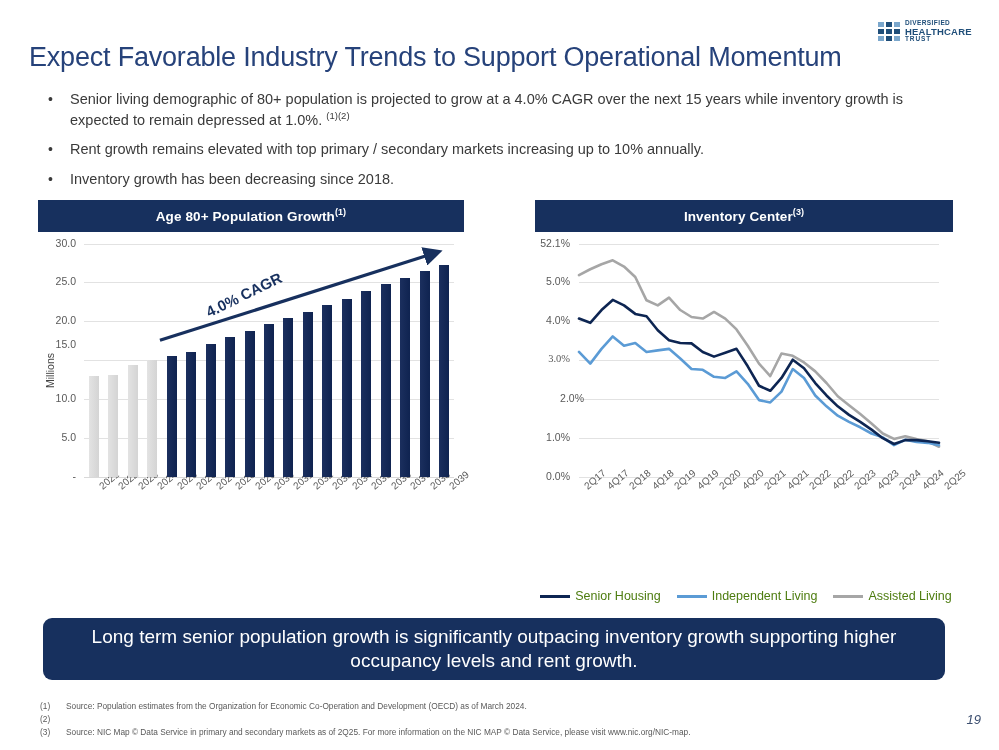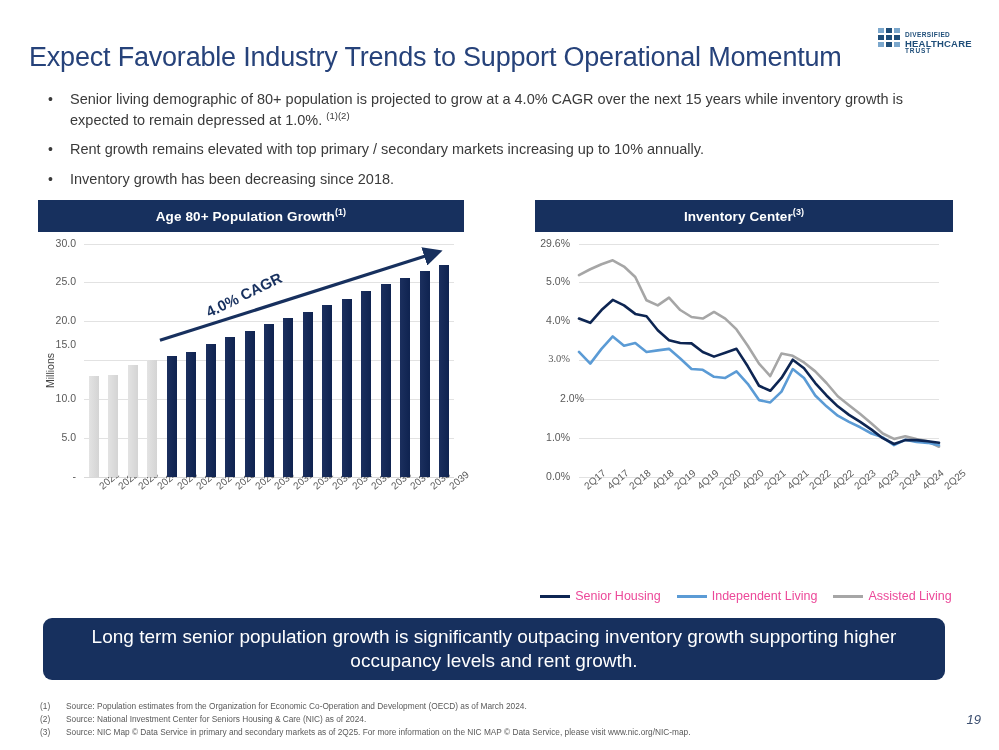--- a/index.html
+++ b/index.html
@@ -6,21 +6,21 @@
   body{
     width:999px;height:750px;background:#ffffff;
     font-family:"Liberation Sans", sans-serif;
     color:#333333;overflow:hidden;position:relative;
   }
   
   .logo{position:absolute;left:878px;top:20px;display:flex;align-items:center;gap:5px;}
   .logo-mark{display:grid;grid-template-columns:repeat(3,6px);grid-template-rows:repeat(3,5px);gap:2px;}
   .logo-mark i{display:block;width:6px;height:5px;background:#1f4e79;}
   .logo-mark i.lt{background:#7ba7cc;}
-  .logo-text{line-height:1.02;margin-top:12px;}
+  .logo-text{line-height:1.02;}
   .logo-text .l1{font-size:6.5px;font-weight:bold;color:#1f4e79;letter-spacing:.4px;}
   .logo-text .l2{font-size:9.5px;font-weight:bold;color:#1f4e79;letter-spacing:.2px;}
   .logo-text .l3{font-size:6.5px;font-weight:bold;color:#1f4e79;letter-spacing:.9px;}
 
   
   .slide-title{
     position:absolute;left:29px;top:42px;font-size:27px;color:#26427a;
     font-weight:400;letter-spacing:-.2px;white-space:nowrap;
   }
 
@@ -59,21 +59,21 @@
   .cagr-label{
     position:absolute;font-size:15px;font-weight:bold;color:#17305e;
     transform:rotate(-26deg);transform-origin:left top;white-space:nowrap;
   }
 
   
   .legend{
     position:absolute;left:540px;top:589px;width:412px;
     display:flex;justify-content:center;gap:16px;align-items:center;
   }
-  .legend-item{display:flex;align-items:center;gap:5px;font-size:12.5px;color:#ec4899;}
+  .legend-item{display:flex;align-items:center;gap:5px;font-size:12.5px;color:#4d7c0f;}
   .legend-swatch{display:block;width:30px;height:3px;}
 
   
   .banner{
     position:absolute;left:43px;top:618px;width:902px;height:62px;
     background:#17305e;border-radius:9px;color:#ffffff;
     display:flex;align-items:center;justify-content:center;text-align:center;
     font-size:19px;line-height:1.28;font-weight:400;padding:0 24px;box-sizing:border-box;
   }
 
@@ -203,21 +203,21 @@
       <div class="ylabel-tick" style="left: 0px; width: 35px; top: 199.167px;">1.0%</div>
       <div class="gridline" style="left: 44px; top: 167.333px; width: 360px;"></div>
       <div class="ylabel-tick" style="left: 14px; width: 35px; top: 160.333px;">2.0%</div>
       <div class="gridline" style="left: 44px; top: 128.5px; width: 360px;"></div>
       <div class="ylabel-tick" style="left: 0px; width: 35px; top: 121.5px; font-family: Liberation Serif, serif;">3.0%</div>
       <div class="gridline" style="left: 44px; top: 89.6667px; width: 360px;"></div>
       <div class="ylabel-tick" style="left: 0px; width: 35px; top: 82.6667px;">4.0%</div>
       <div class="gridline" style="left: 44px; top: 50.8333px; width: 360px;"></div>
       <div class="ylabel-tick" style="left: 0px; width: 35px; top: 43.8333px;">5.0%</div>
       <div class="gridline" style="left: 44px; top: 12px; width: 360px;"></div>
-      <div class="ylabel-tick" style="left: 0px; width: 35px; top: 5px;">29.6%</div>
+      <div class="ylabel-tick" style="left: 0px; width: 35px; top: 5px;">52.1%</div>
       <svg width="418" height="355" style="position: absolute; left: 0px; top: 0px;">
         <path d="M44.00,43.07 L55.25,37.24 L66.50,32.19 L77.75,28.31 L89.00,34.52 L100.25,45.01 L111.50,68.31 L122.75,73.36 L134.00,65.59 L145.25,78.02 L156.50,85.01 L167.75,86.56 L179.00,79.96 L190.25,86.56 L201.50,97.43 L212.75,113.74 L224.00,131.61 L235.25,144.03 L246.50,121.51 L257.75,123.84 L269.00,130.44 L280.25,139.37 L291.50,151.02 L302.75,164.23 L314.00,173.16 L325.25,182.09 L336.50,191.41 L347.75,201.51 L359.00,206.94 L370.25,204.22 L381.50,206.94 L392.75,209.27 L404.00,214.71 " fill="none" stroke="#a6a6a6" stroke-width="2.6" stroke-linejoin="round" stroke-linecap="round"></path>
         <path d="M44.00,119.96 L55.25,131.61 L66.50,116.85 L77.75,104.42 L89.00,113.74 L100.25,111.02 L111.50,119.96 L122.75,118.40 L134.00,116.85 L145.25,126.56 L156.50,137.04 L167.75,137.82 L179.00,144.81 L190.25,145.98 L201.50,139.37 L212.75,151.80 L224.00,168.11 L235.25,170.44 L246.50,159.57 L257.75,137.04 L269.00,145.98 L280.25,163.45 L291.50,174.32 L302.75,183.64 L314.00,189.86 L325.25,195.29 L336.50,201.51 L347.75,205.39 L359.00,213.16 L370.25,207.72 L381.50,210.05 L392.75,210.83 L404.00,213.16 " fill="none" stroke="#5b9bd5" stroke-width="2.6" stroke-linejoin="round" stroke-linecap="round"></path>
         <path d="M44.00,86.56 L55.25,90.83 L66.50,78.02 L77.75,67.92 L89.00,73.36 L100.25,81.90 L111.50,84.23 L122.75,98.21 L134.00,108.31 L145.25,111.02 L156.50,111.41 L167.75,119.96 L179.00,124.62 L190.25,120.73 L201.50,116.85 L212.75,134.32 L224.00,153.74 L235.25,158.79 L246.50,145.98 L257.75,127.72 L269.00,136.27 L280.25,151.02 L291.50,163.45 L302.75,174.32 L314.00,182.87 L325.25,189.86 L336.50,197.62 L347.75,206.17 L359.00,211.99 L370.25,208.11 L381.50,208.11 L392.75,209.27 L404.00,210.83 " fill="none" stroke="#0d2552" stroke-width="2.6" stroke-linejoin="round" stroke-linecap="round"></path>
       </svg>
       <div class="xtick" style="left: 47px; top: 251px;">2Q17</div>
       <div class="xtick" style="left: 69.5px; top: 251px;">4Q17</div>
       <div class="xtick" style="left: 92px; top: 251px;">2Q18</div>
       <div class="xtick" style="left: 114.5px; top: 251px;">4Q18</div>
       <div class="xtick" style="left: 137px; top: 251px;">2Q19</div>
@@ -253,21 +253,20 @@
 
 <div class="banner">Long term senior population growth is significantly outpacing inventory growth supporting higher occupancy levels and rent growth.</div>
 
 <div class="footnotes">
   <div class="footnote">
     <span class="num">(1)</span>
     <span>Source: Population estimates from the Organization for Economic Co-Operation and Development (OECD) as of March 2024.</span>
   </div>
   <div class="footnote">
     <span class="num">(2)</span>
-    <span>Source: National Investment Center for Seniors Housing &amp; Care (NIC) as of  2024.</span>
   </div>
   <div class="footnote">
     <span class="num">(3)</span>
     <span>Source: NIC Map © Data Service in primary and secondary markets as of 2Q25.  For more information on the NIC MAP © Data Service, please visit www.nic.org/NIC-map.</span>
   </div>
 </div>
 
 <div class="page-number">19</div>
 
 </body></html>

